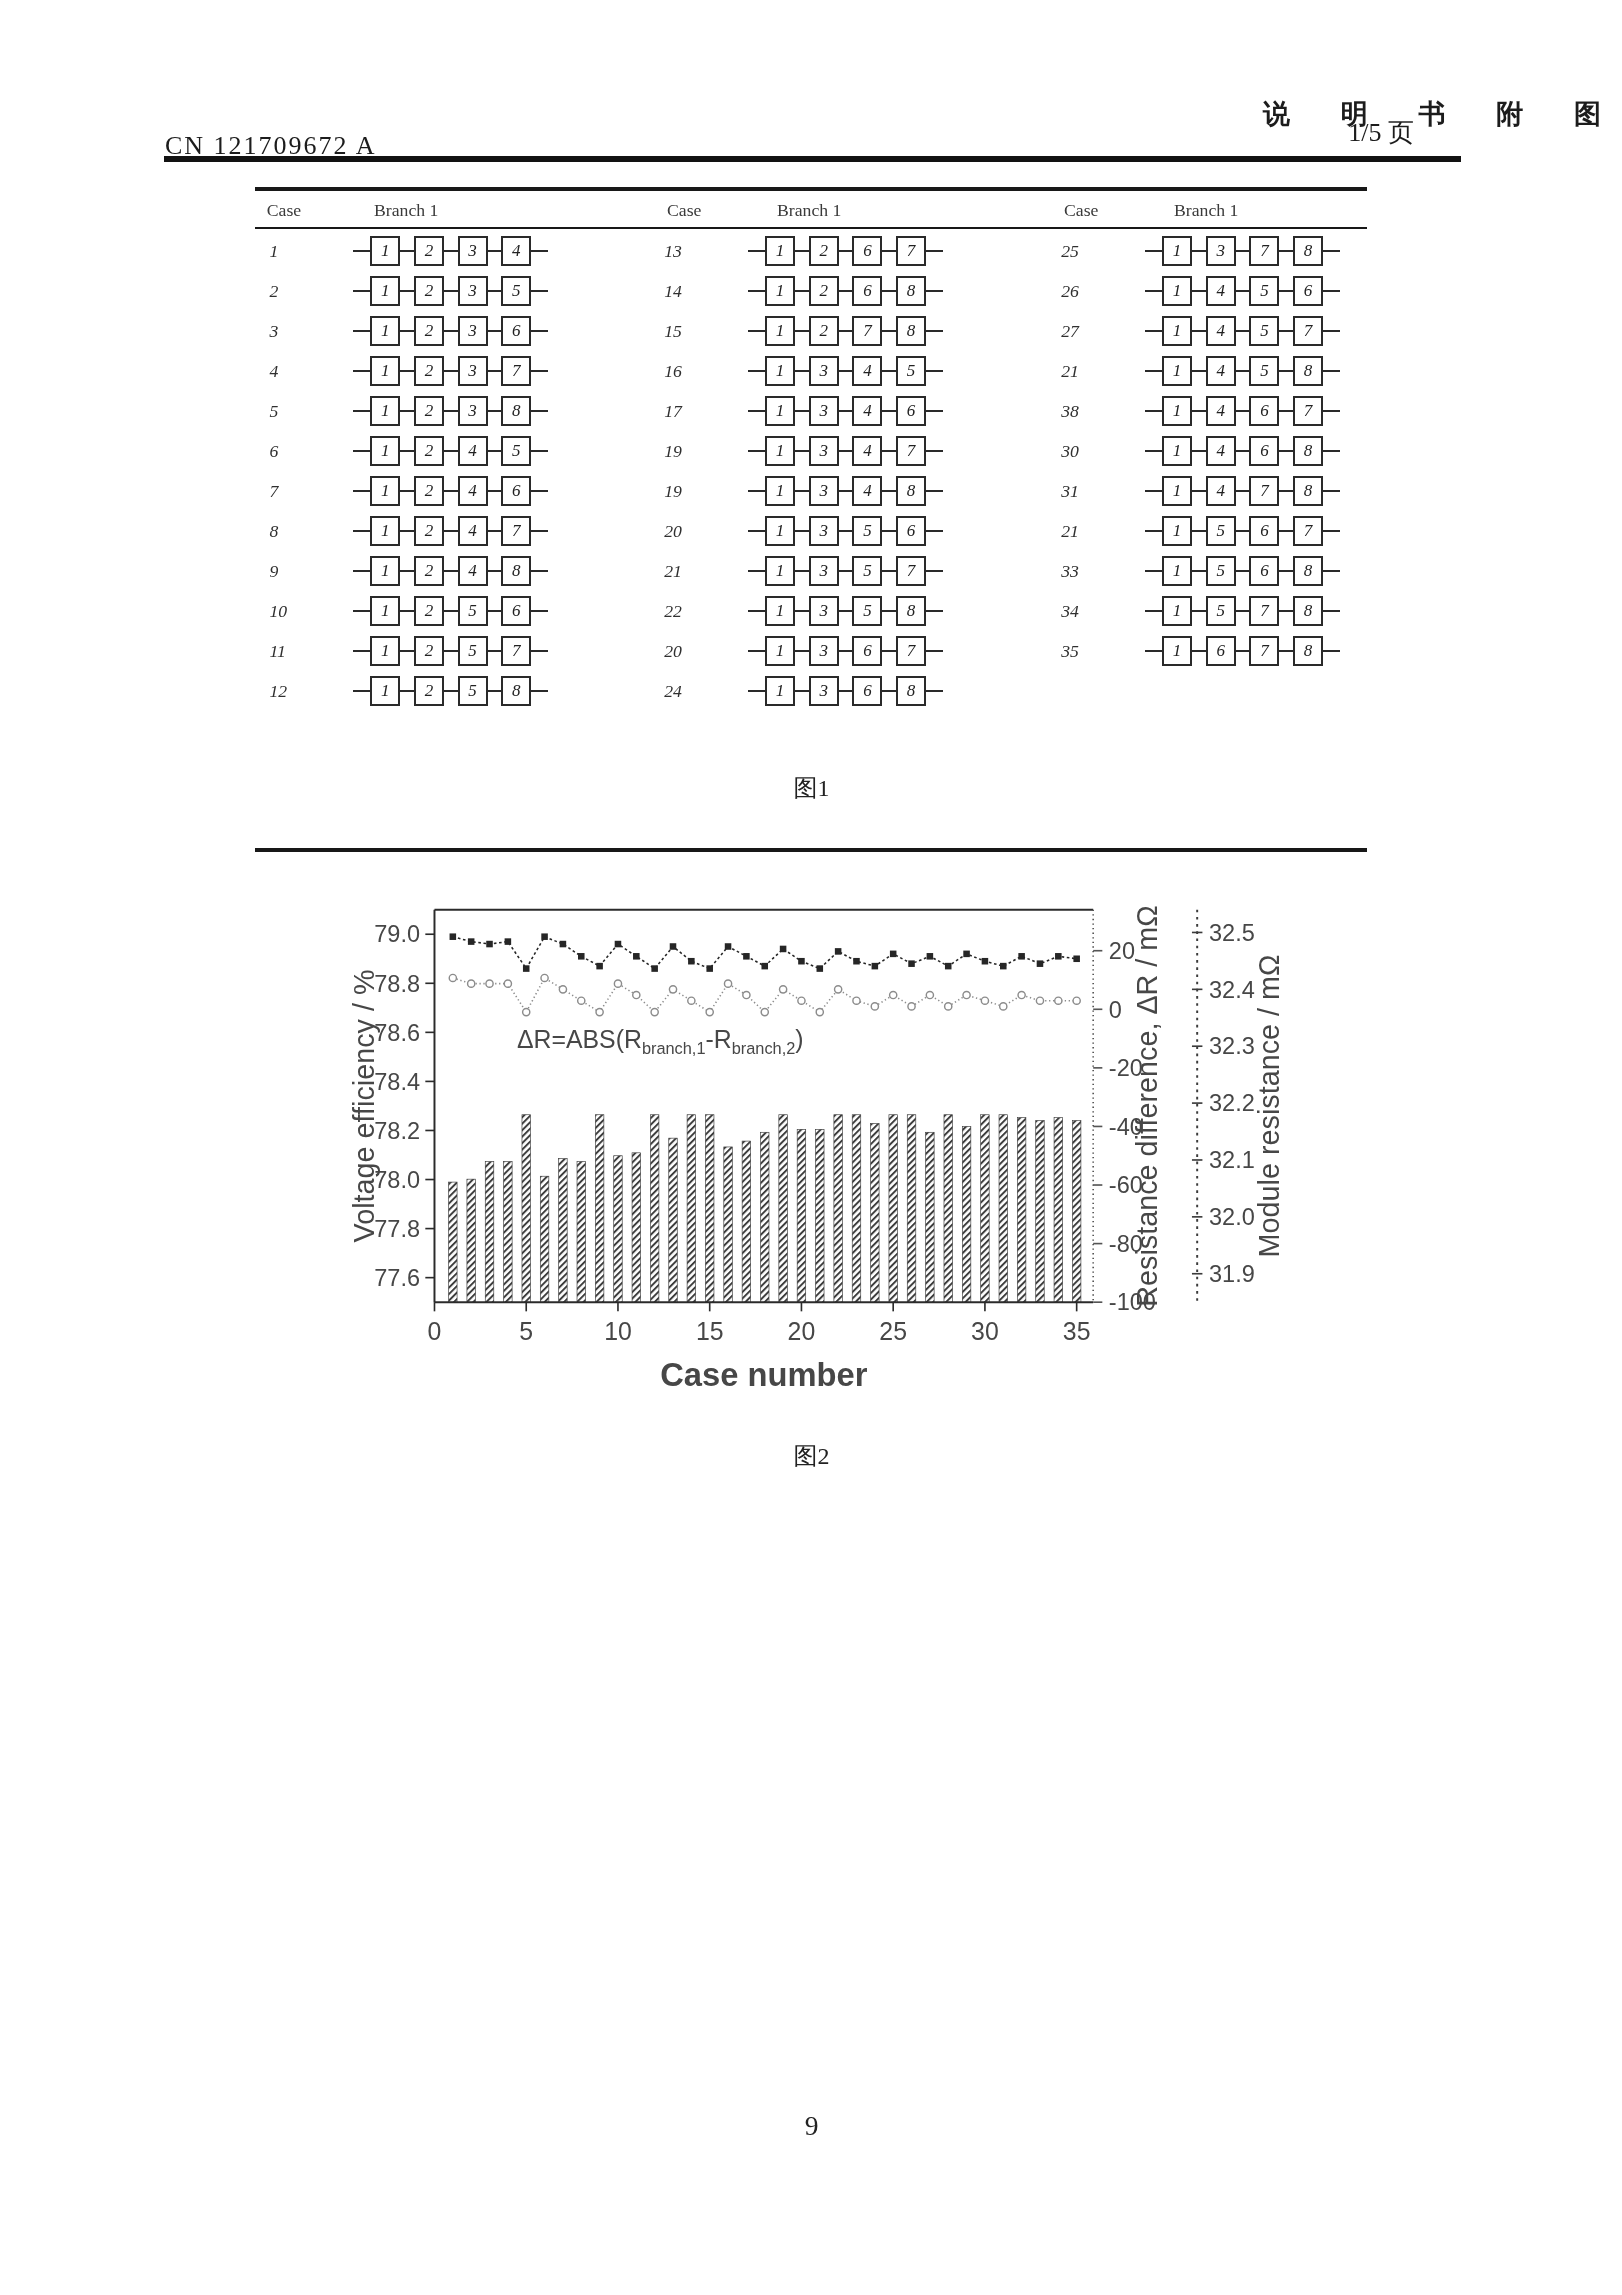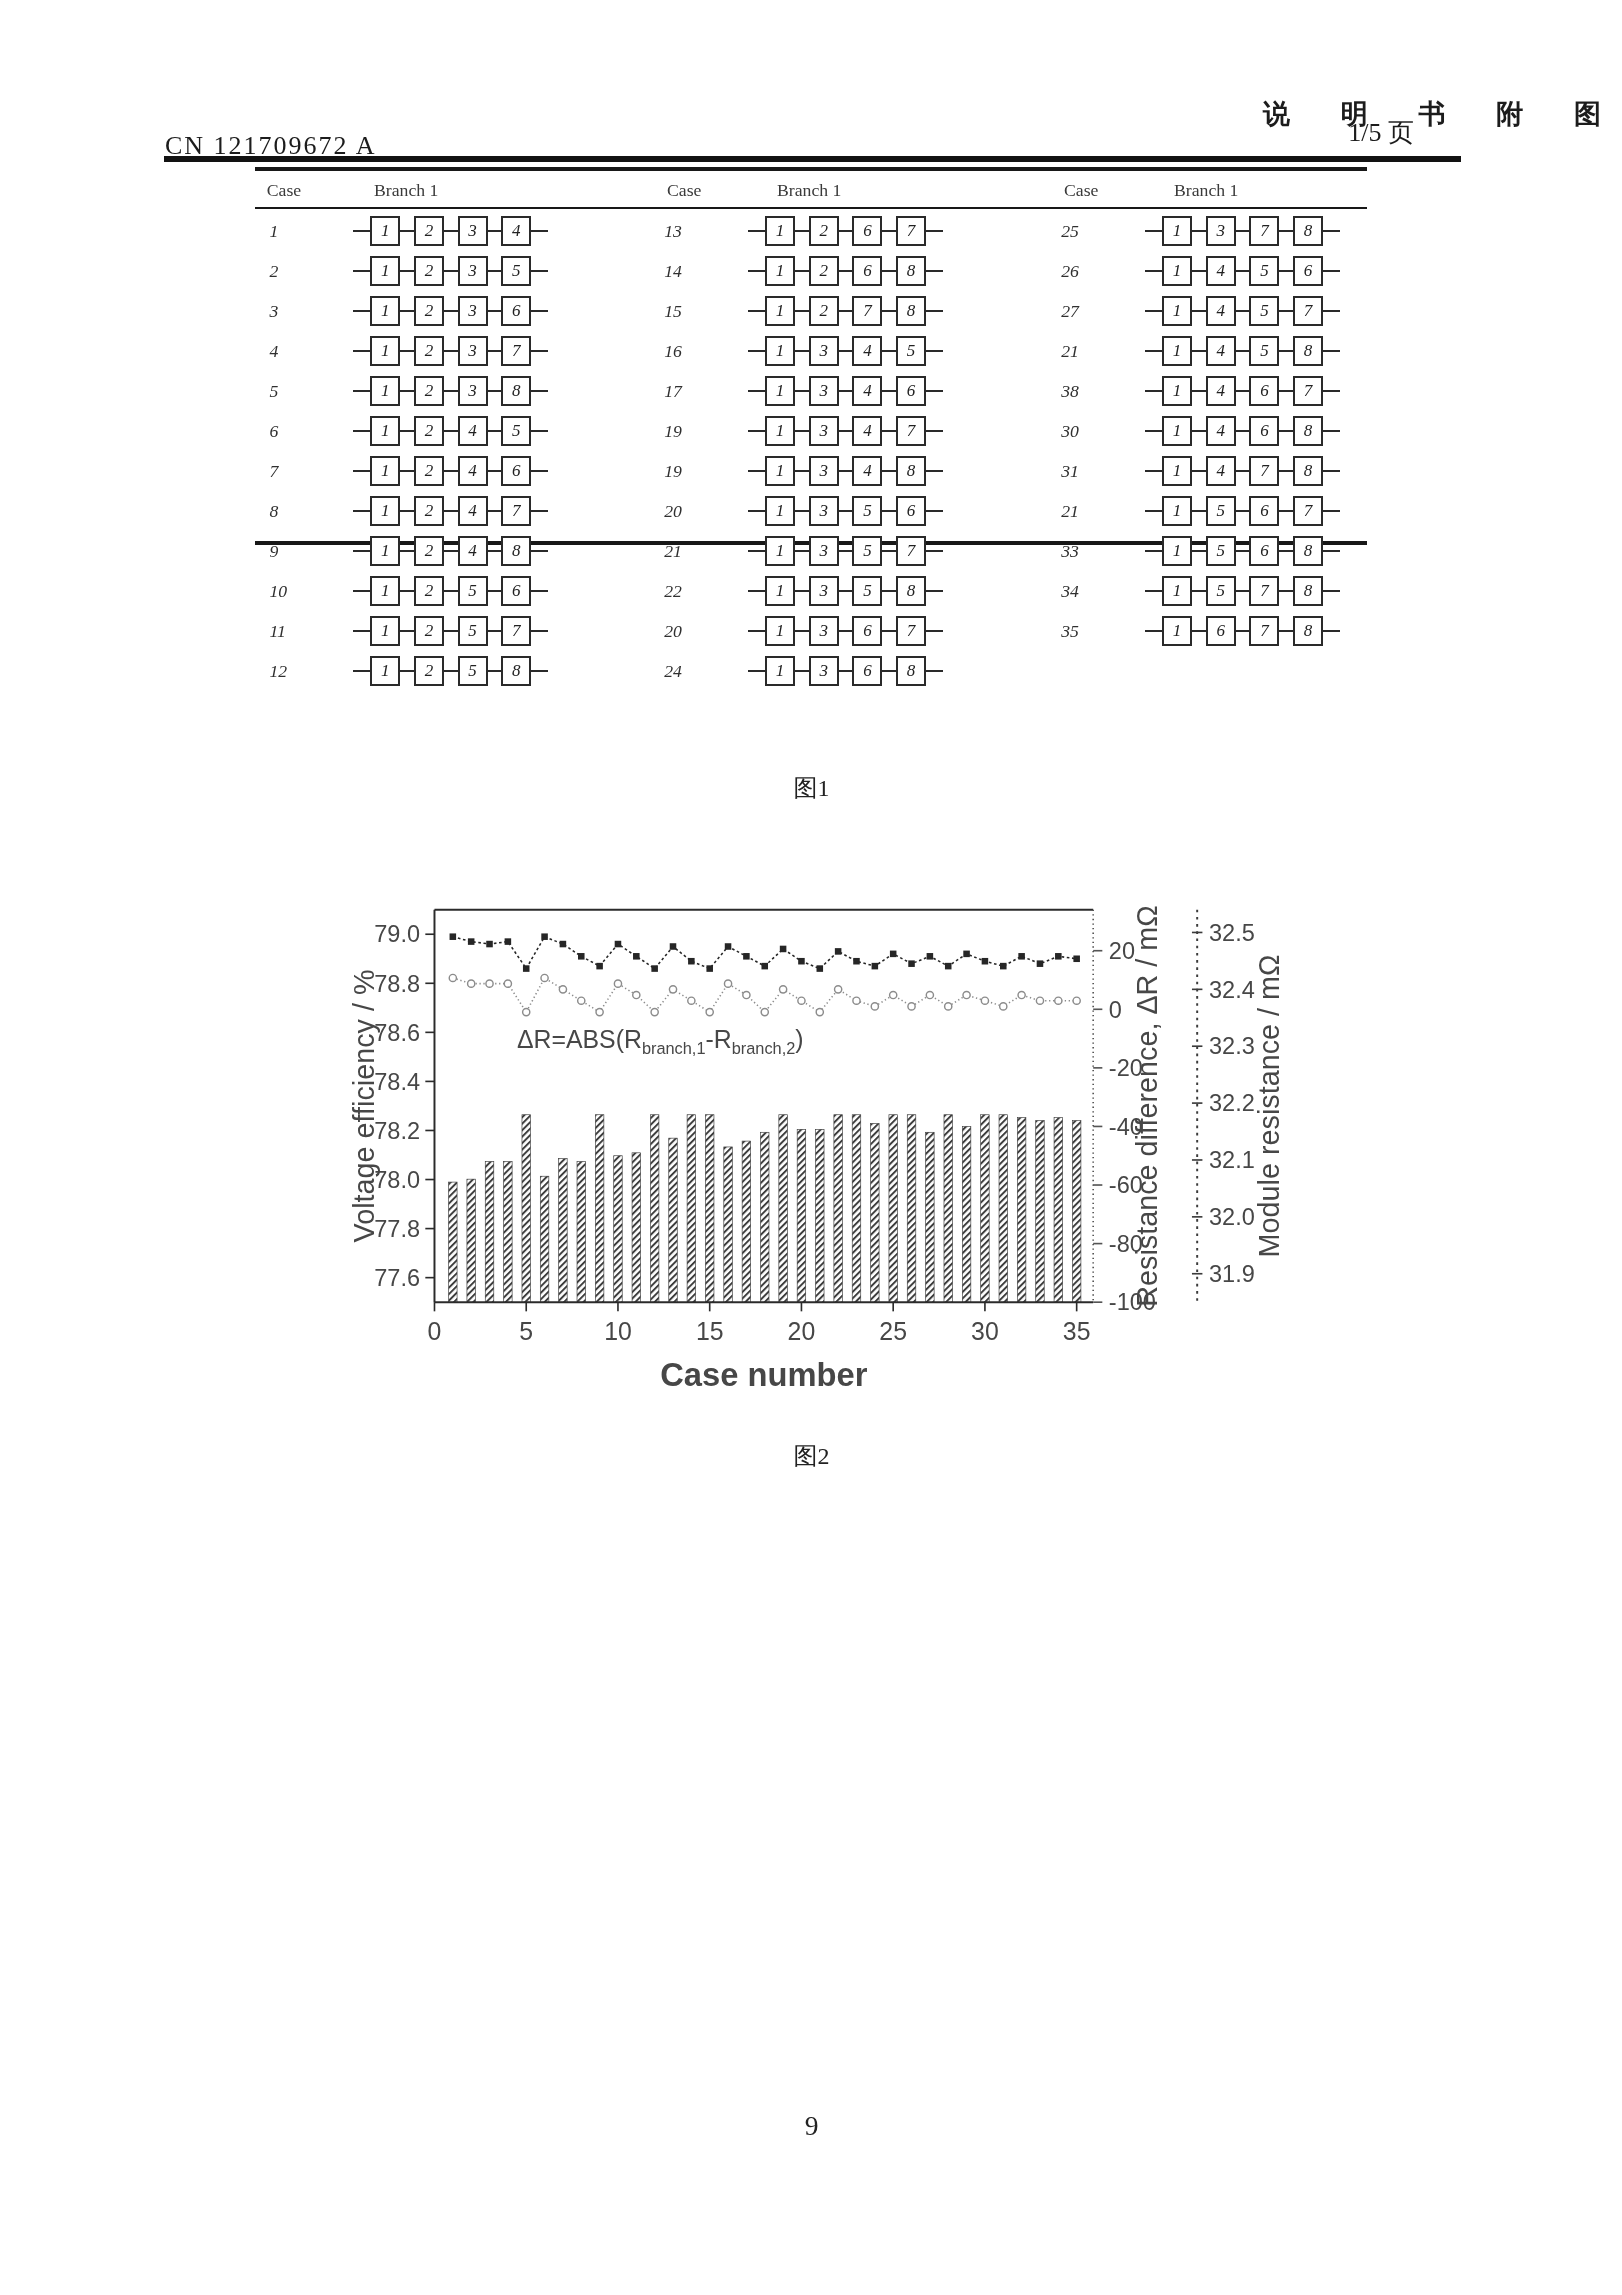--- a/index.html
+++ b/index.html
@@ -7,21 +7,21 @@
     position:relative;width:1623px;height:2295px;background:#ffffff;
     color:#1c1c1c;font-family:"Liberation Serif",serif;overflow:hidden;
   }
   
   .hdr-left{position:absolute;left:165px;top:131px;font-size:26px;letter-spacing:2px;white-space:nowrap}
   .hdr-title{position:absolute;left:0;right:0;top:96px;text-align:right;font-size:27px;font-weight:bold;letter-spacing:22px;white-space:nowrap}
   .hdr-right{position:absolute;right:209px;top:115px;font-size:26px;white-space:nowrap}
   .hdr-rule{position:absolute;left:164px;top:156px;width:1297px;height:5.9px;background:#121212}
 
   
-  .fig1{position:absolute;left:255px;top:167px;width:1112px;height:378px;
+  .fig1{position:absolute;left:255px;top:187px;width:1112px;height:665px;
         border-top:4.6px solid #181818;border-bottom:4.6px solid #181818;box-sizing:border-box}
   .fig1-header{position:absolute;top:0;left:0;right:0;height:36px;border-bottom:2.6px solid #181818}
   .fig1-header span{position:absolute;top:8.5px;font-size:17.7px;color:#3a3a3a;white-space:nowrap}
   .hc0{left:11.8px}.hc1{left:119px}.hc2{left:412px}.hc3{left:522px}.hc4{left:809px}.hc5{left:919px}
   .tgroup{position:absolute;top:40px}
   .g0{left:5.2px}.g1x{left:400px}.g2x{left:797px}
   .trow{display:flex;align-items:center;height:40px}
   .case-cell{width:93px;box-sizing:border-box;padding-left:9.2px;font-style:italic;font-size:17.7px;color:#303030}
   .diag{display:flex;align-items:center}
   .stub{width:17px;height:2px;background:#2a2a2a}

